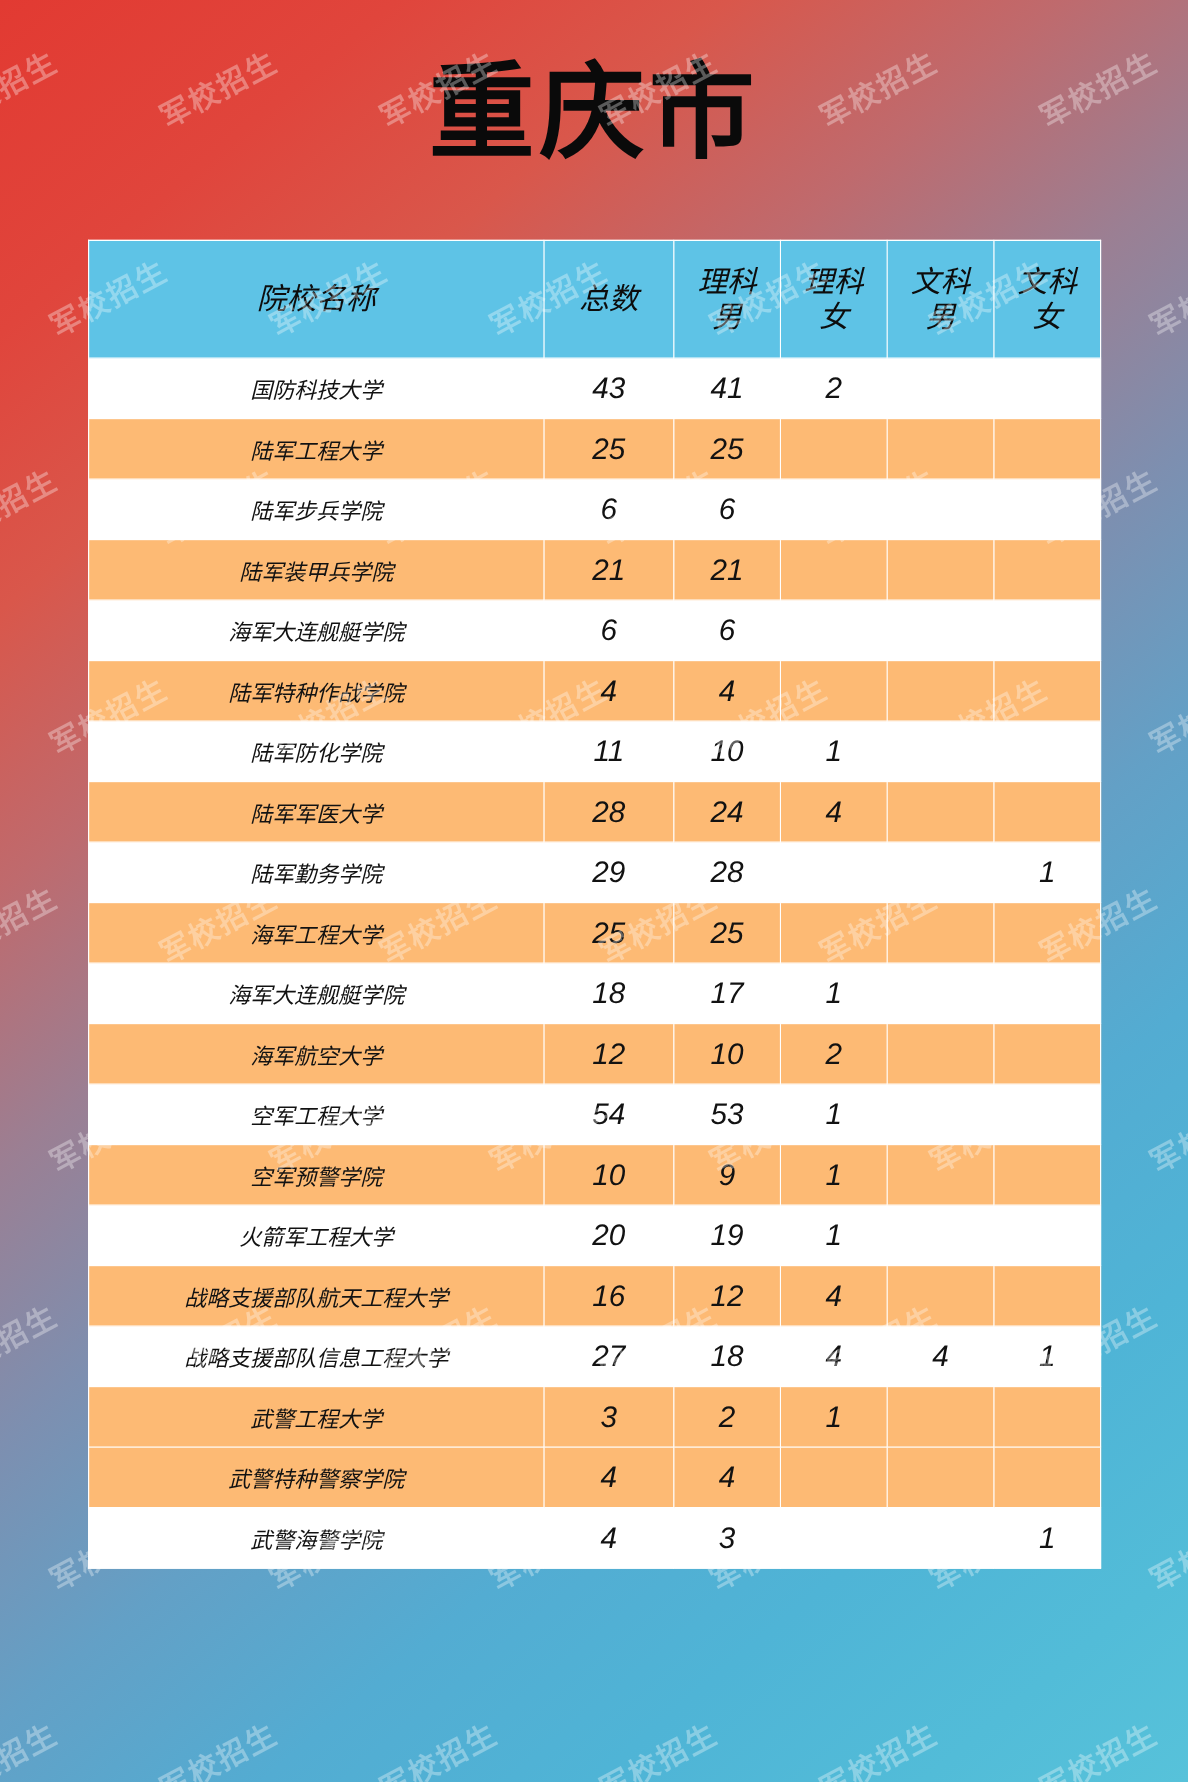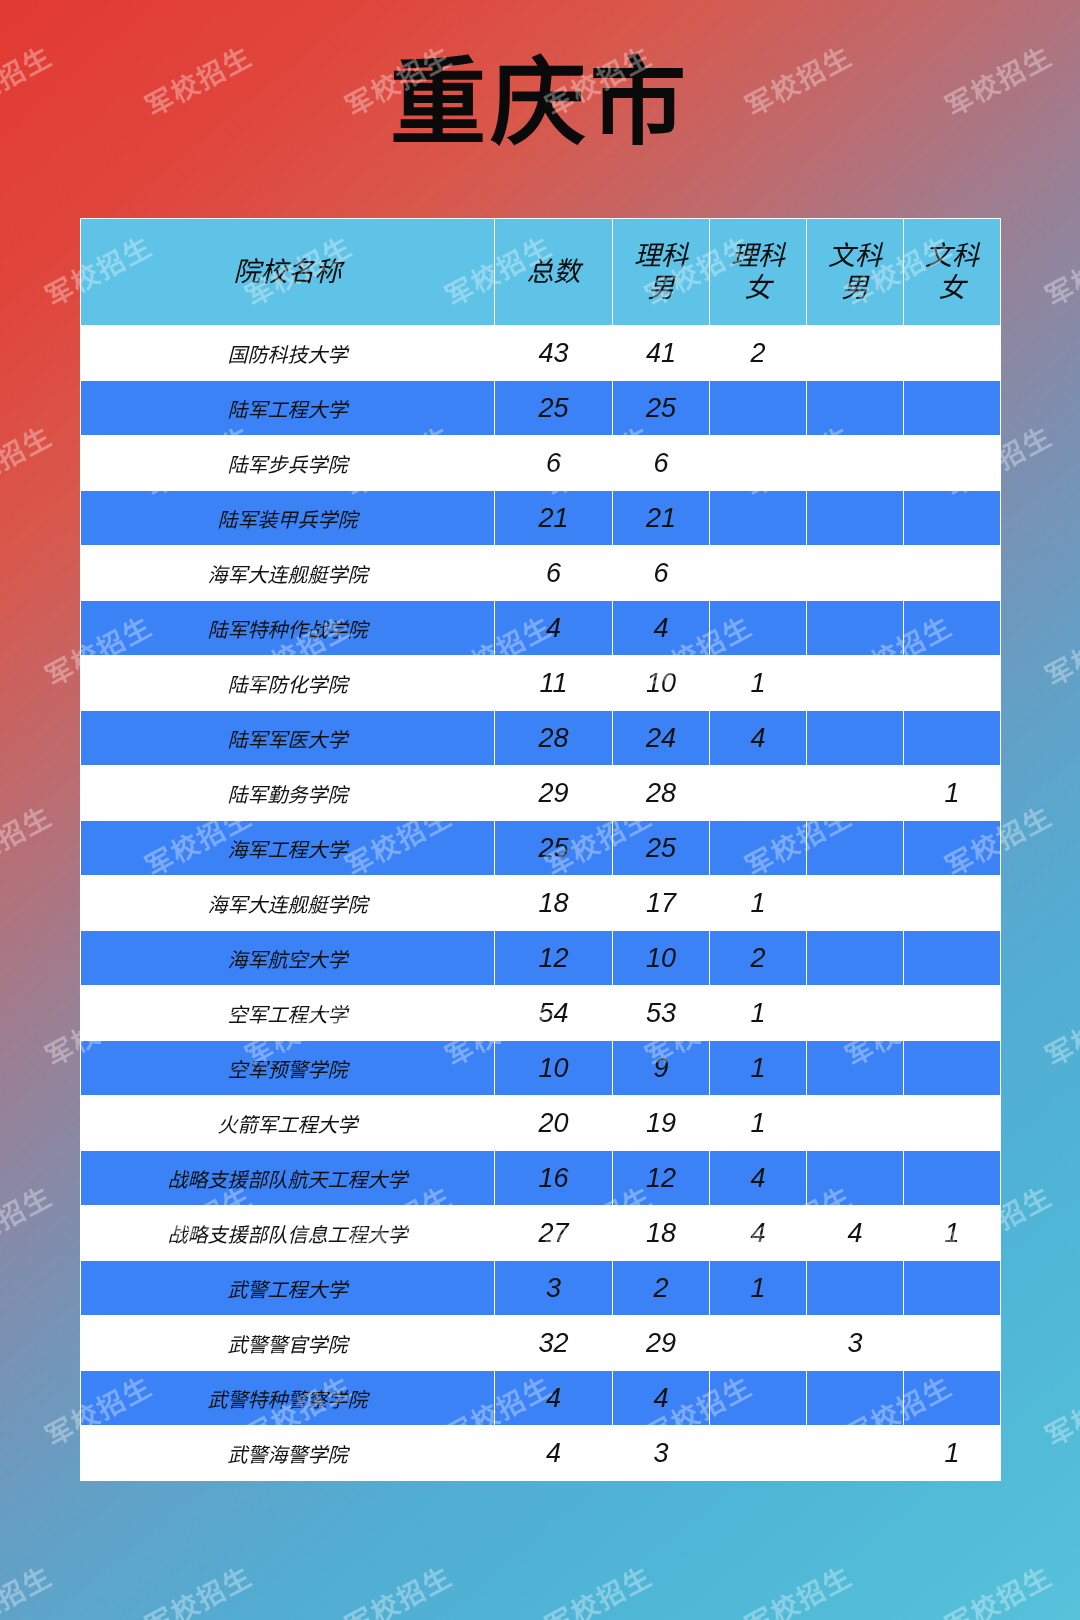--- a/index.html
+++ b/index.html
@@ -97,21 +97,21 @@
     color: #0d0d0d;
   }
   table.data-table thead th.two-line {
     font-size: 27px;
     margin-top: 43px;
   }
   table.data-table tbody tr.odd td {
     background: #ffffff;
   }
   table.data-table tbody tr.even td {
-    background: #3b82f6;
+    background: #fdba74;
   }
   table.data-table td.name {
     font-size: 20px;
     letter-spacing: 0px;
   }
   table.data-table td.num {
     font-size: 27px;
   }
   col.c-name { width: 414px; }
   col.c-total { width: 118px; }
@@ -355,28 +355,20 @@
             <td class="num">1</td>
           </tr>
           <tr class="even">
             <td class="name">武警工程大学</td>
             <td class="num">3</td>
             <td class="num">2</td>
             <td class="num">1</td>
             <td class="num"></td>
             <td class="num"></td>
           </tr>
-          <tr class="odd">
-            <td class="name">武警警官学院</td>
-            <td class="num">32</td>
-            <td class="num">29</td>
-            <td class="num"></td>
-            <td class="num">3</td>
-            <td class="num"></td>
-          </tr>
           <tr class="even">
             <td class="name">武警特种警察学院</td>
             <td class="num">4</td>
             <td class="num">4</td>
             <td class="num"></td>
             <td class="num"></td>
             <td class="num"></td>
           </tr>
           <tr class="odd">
             <td class="name">武警海警学院</td>

